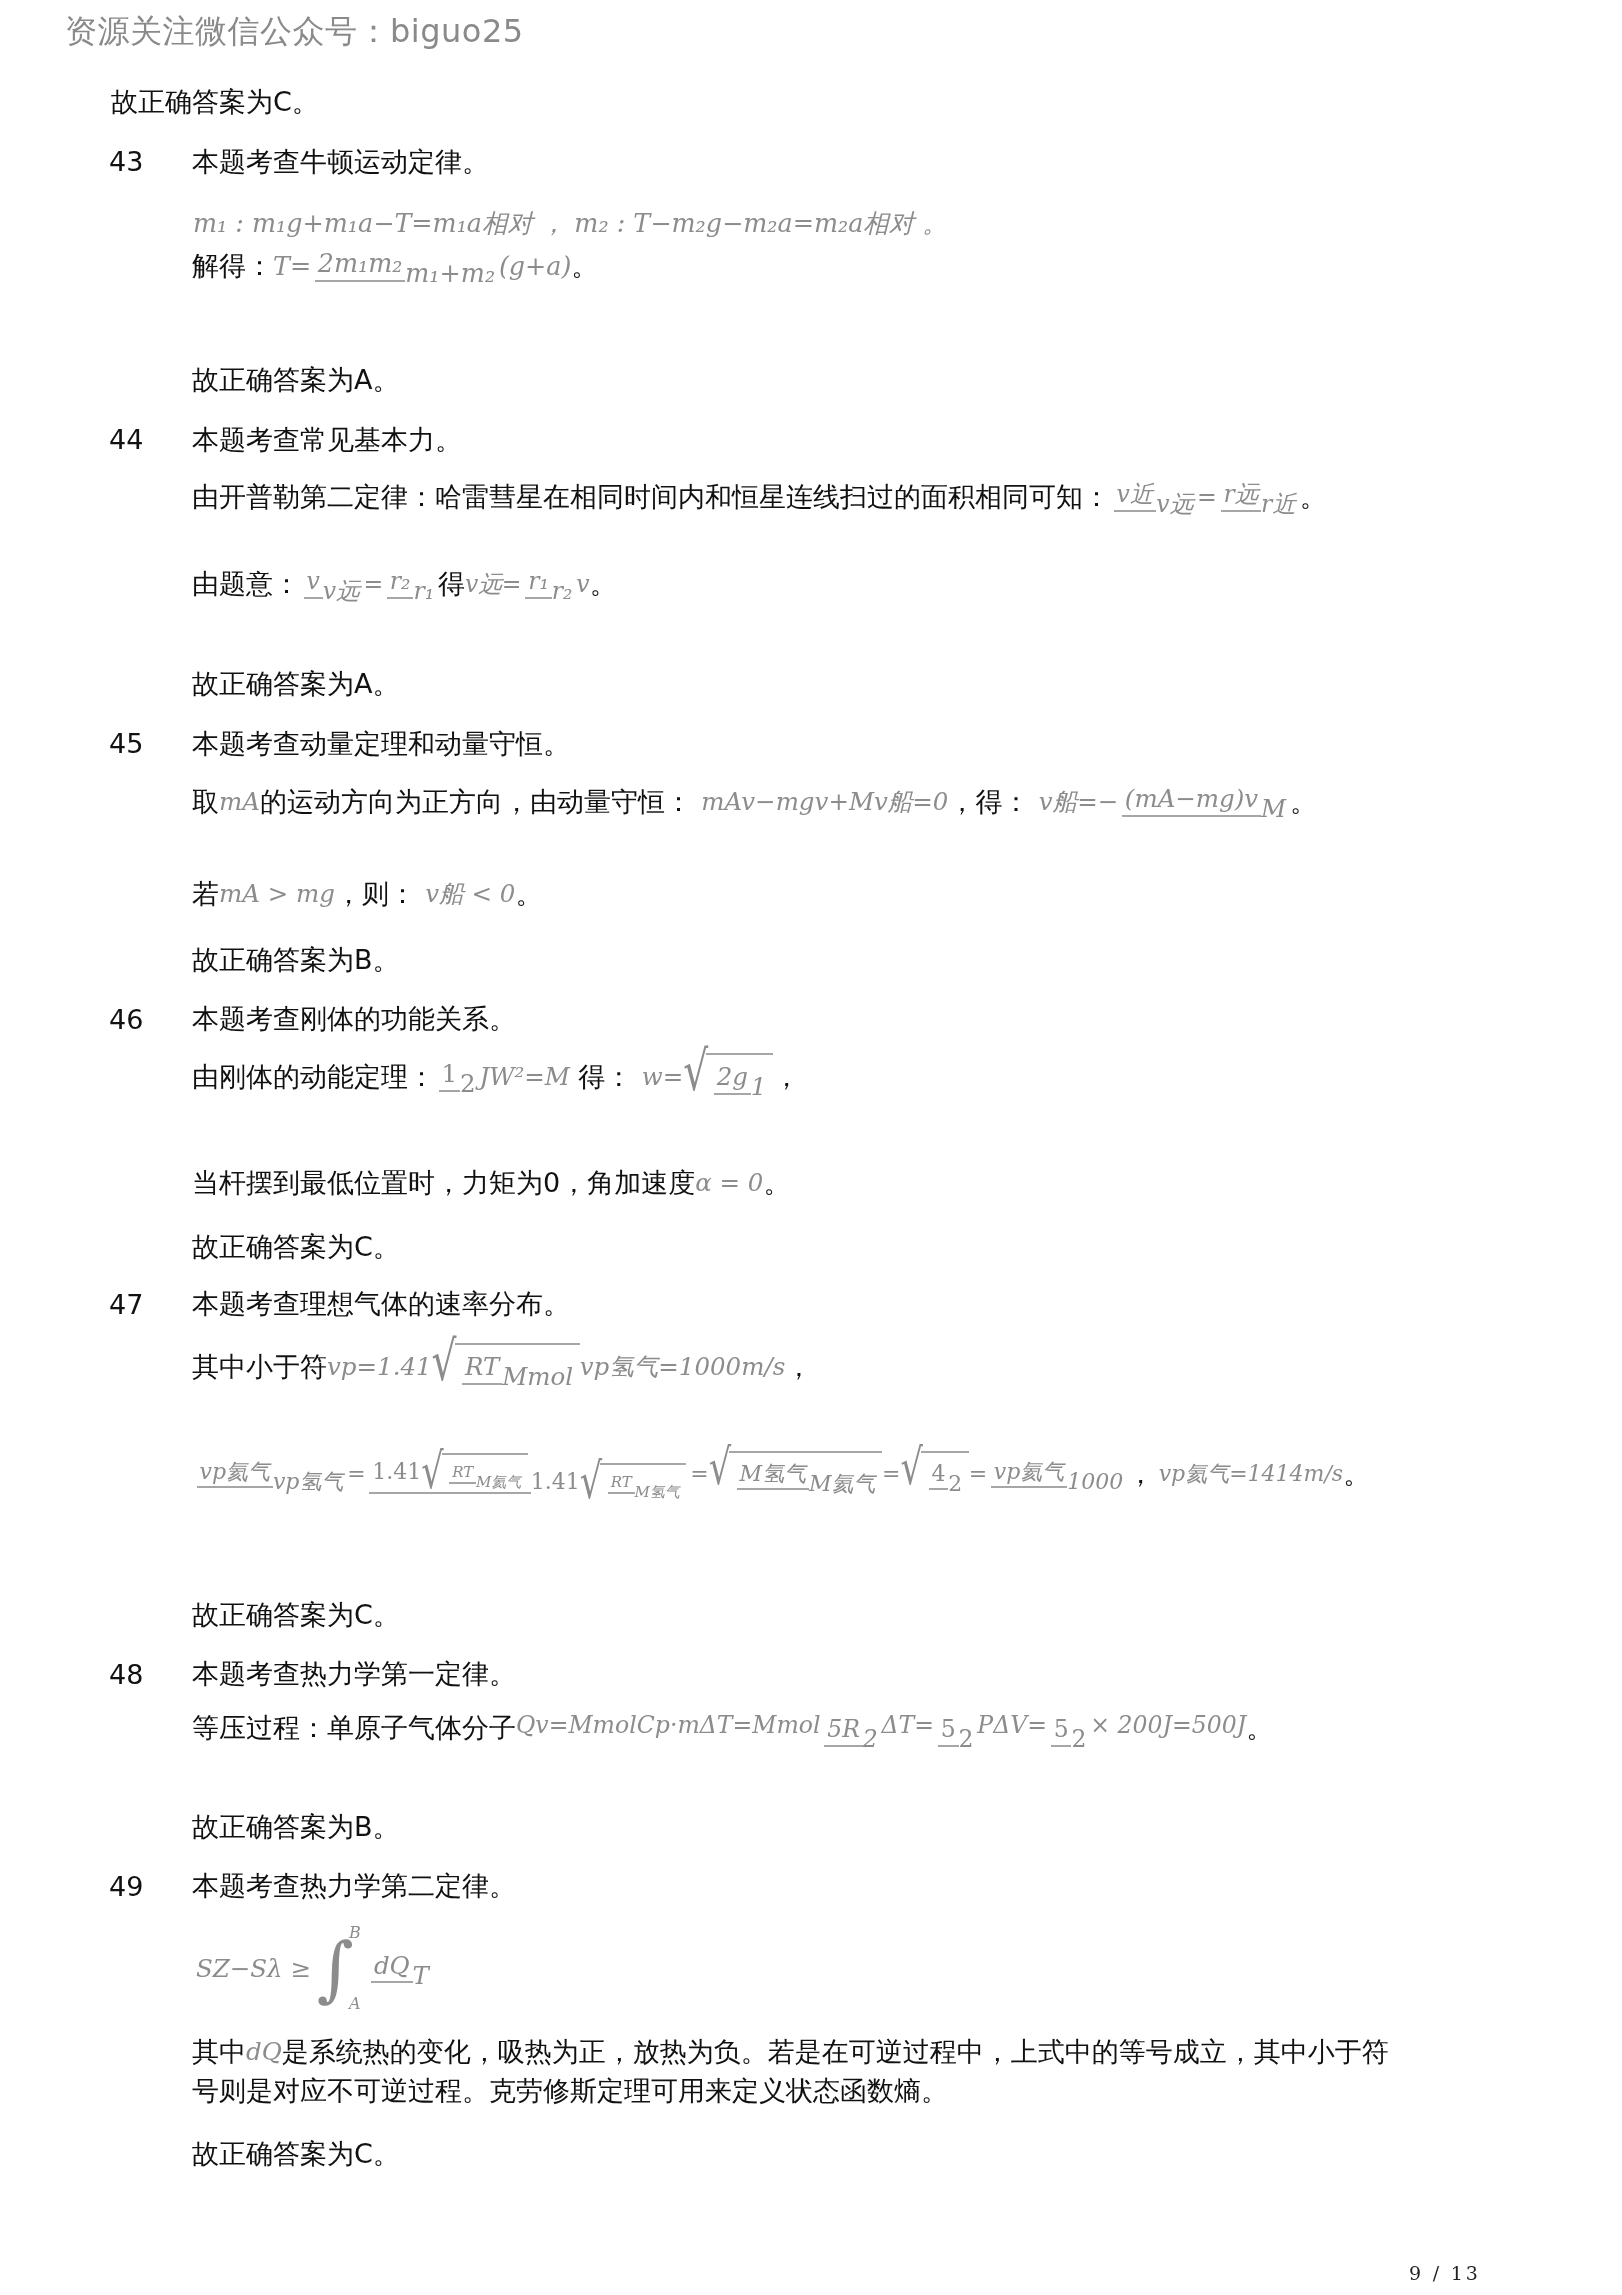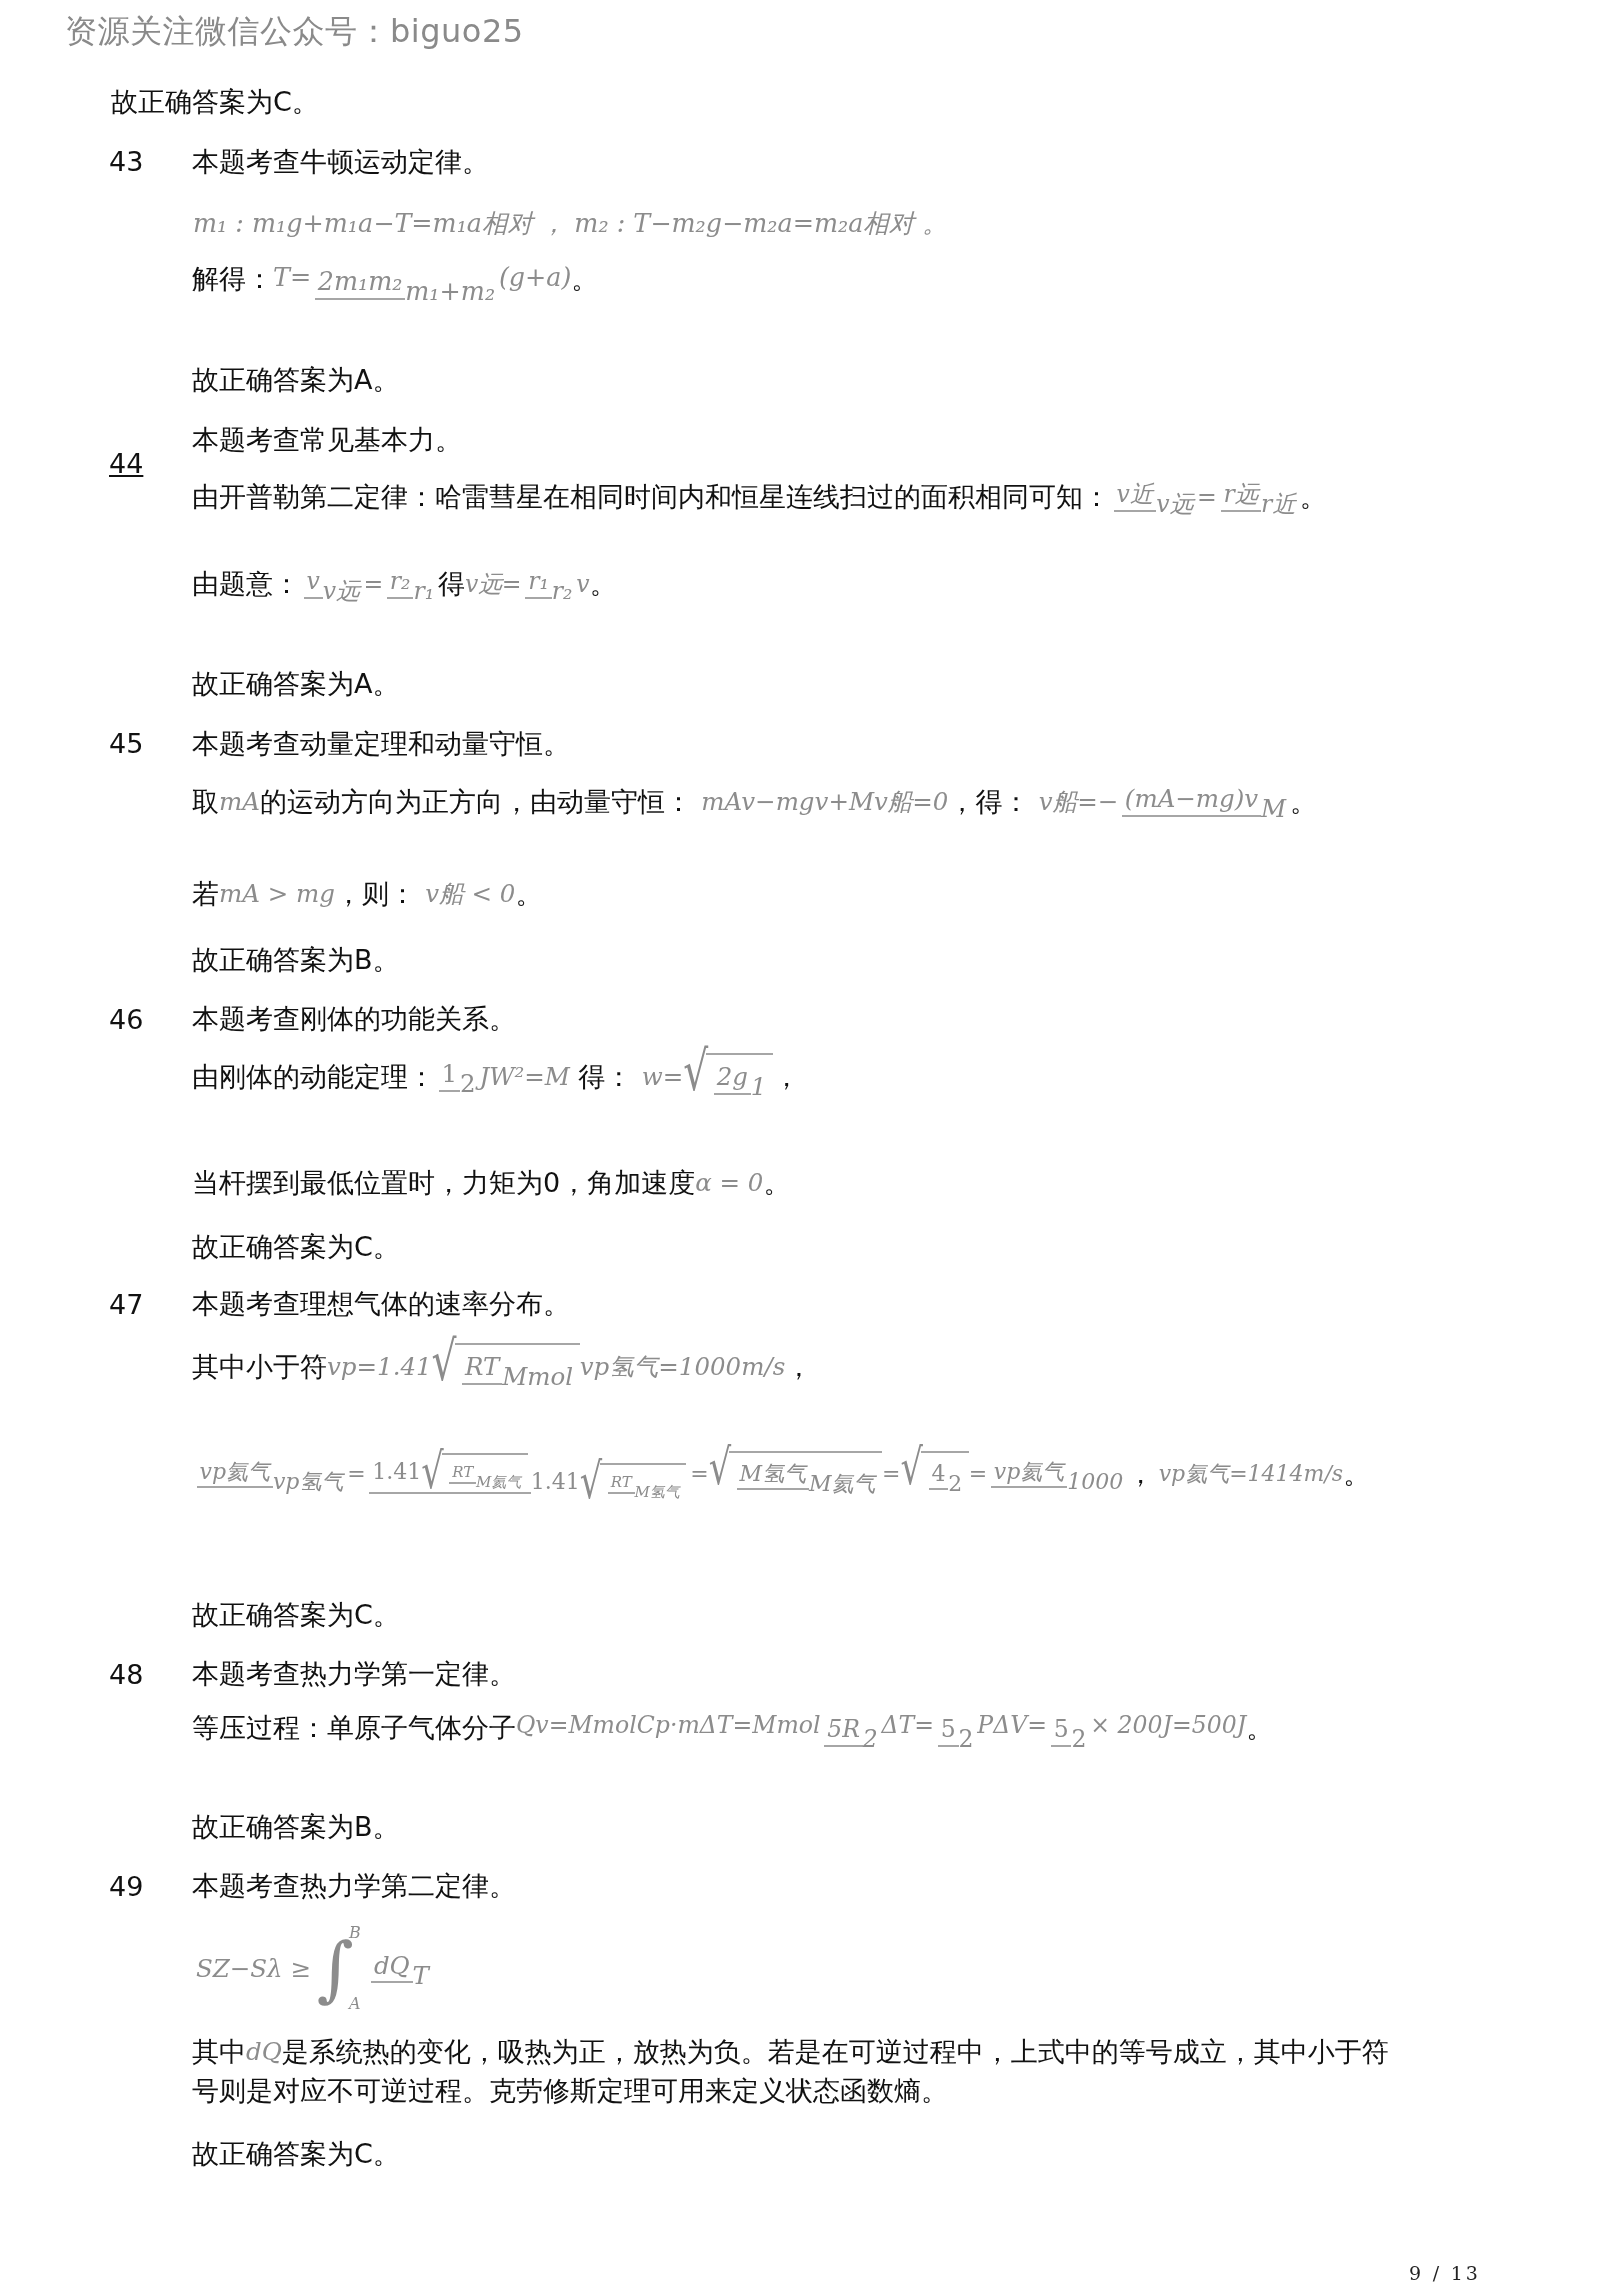--- a/index.html
+++ b/index.html
@@ -25,35 +25,35 @@
 <body>
 
 <div class="abs watermark">资源关注微信公众号：biguo25</div>
 
 <div class="abs txt" style="left:111px;top:85px;">故正确答案为C。</div>
 
 <div>
   <div class="abs qnum" style="left:109px;top:146px;">43</div>
   <div class="abs txt" style="left:192px;top:145px;">本题考查牛顿运动定律。</div>
   <div class="abs math" style="left:193px;top:207px;font-size:25.4px;">m₁ : m₁g+m₁a−T=m₁a相对 ，  m₂ : T−m₂g−m₂a=m₂a相对 。</div>
-  <div class="abs" style="left:192px;top:262px;font-size:25.4px;display:flex;align-items:flex-start;">
+  <div class="abs" style="left:192px;top:244px;font-size:25.4px;display:flex;align-items:center;">
     <span class="txt">解得：</span>
     <span class="math">T=</span>
     <span class="frac math">
       <span class="num">2m₁m₂</span>
       <span class="den">m₁+m₂</span>
     </span>
     <span class="math">(g+a)</span>
     <span class="txt">。</span>
   </div>
   <div class="abs txt" style="left:192px;top:363px;">故正确答案为A。</div>
 </div>
 
 <div>
-  <div class="abs qnum" style="left:109px;top:448px;text-decoration:underline;">44</div>
+  <div class="abs qnum" style="left:109px;top:424px;">44</div>
   <div class="abs txt" style="left:192px;top:423px;">本题考查常见基本力。</div>
   <div class="abs" style="left:192px;top:476px;display:flex;align-items:center;font-size:23.6px;">
     <span class="txt">由开普勒第二定律：哈雷彗星在相同时间内和恒星连线扫过的面积相同可知：</span>
     <span class="frac math">
       <span class="num">v近</span>
       <span class="den">v远</span>
     </span>
     <span class="mathr">=</span>
     <span class="frac math">
       <span class="num">r远</span>

